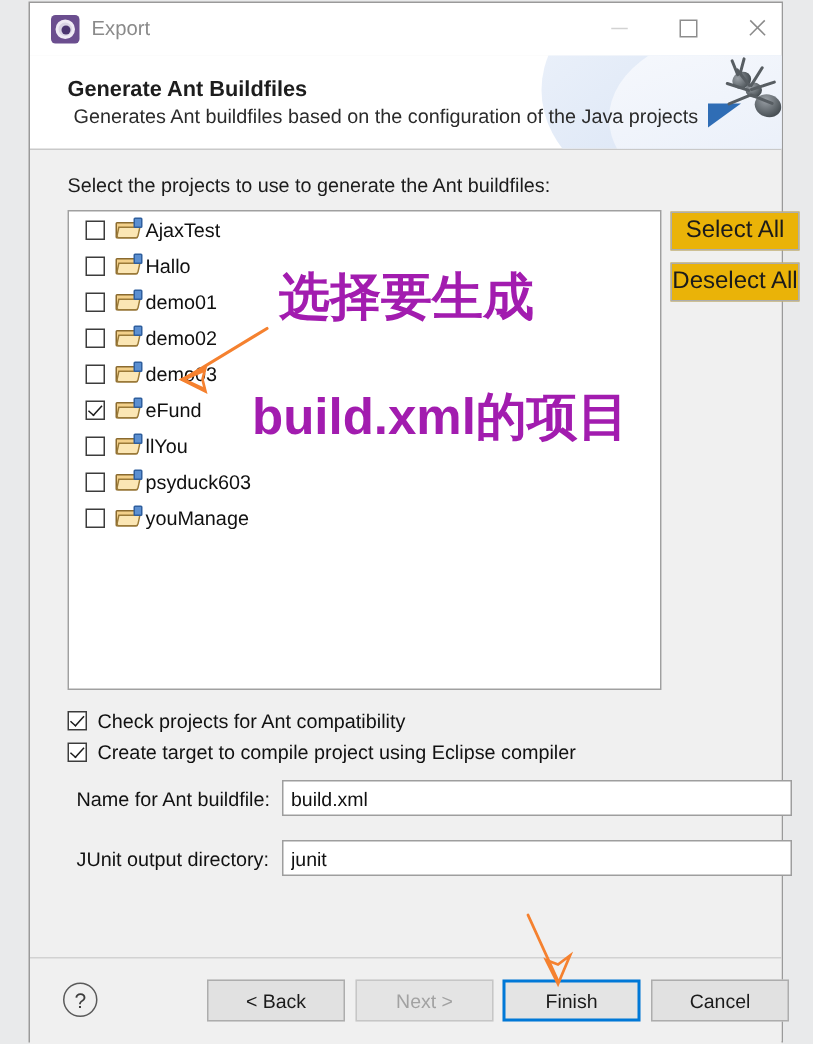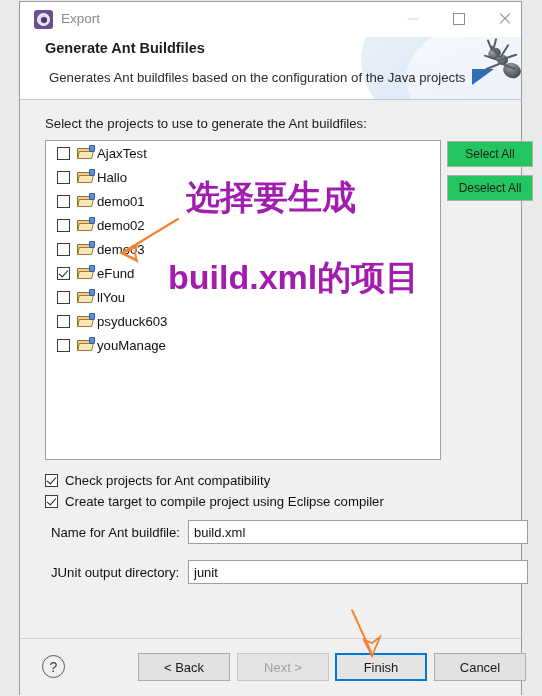--- a/index.html
+++ b/index.html
@@ -53,21 +53,21 @@
   }
   .banner-swoosh{
     position:absolute;right:-30px;top:-52px;width:190px;height:150px;border-radius:50%;
     background:linear-gradient(140deg,#eef3fb 0%,#dde7f6 60%,#eaf0fa 100%);
   }
   .banner-swoosh2{
     position:absolute;right:-70px;top:-18px;width:185px;height:120px;border-radius:50%;
     background:linear-gradient(160deg,#f7f9fd 0%,#e5ecf8 100%);
   }
   .banner h1{
-    position:absolute;left:25px;top:3px;margin:0;font-size:14.5px;font-weight:bold;color:#1d1d1d;
+    position:absolute;left:25px;top:15px;margin:0;font-size:14.5px;font-weight:bold;color:#1d1d1d;
   }
   .banner p{
     position:absolute;left:29px;top:33px;margin:0;font-size:13.2px;color:#2b2b2b;
   }
 
   
   .ant{position:absolute;left:452px;top:4px;width:72px;height:58px;}
   .ant .seg{position:absolute;border-radius:50%;background:radial-gradient(circle at 35% 30%,#9aa0a6,#4c5358 70%,#32373b 100%);}
   .ant .head{left:16px;top:7px;width:13px;height:11px;transform:rotate(-25deg);}
   .ant .thorax{left:25px;top:14px;width:11px;height:10px;}
@@ -105,22 +105,22 @@
     background:#fbe6b4;border:1px solid #9b7a38;box-sizing:border-box;
     transform:skewX(-12deg);border-radius:0 0 2px 2px;
   }
   .folder .badge{
     position:absolute;right:-1px;top:-2px;width:6px;height:7px;background:#5b8fd1;
     border:1px solid #2f5f9e;box-sizing:border-box;border-radius:1px;
   }
   .row .lbl{margin-left:3px;font-size:13.2px;color:#101010;}
 
   .sidebtn{
-    position:absolute;width:86px;height:26px;background:#22c55e;border:1px solid #adadad;
-    box-sizing:border-box;font-size:12px;color:#1b1b1b;
+    position:absolute;width:86px;height:26px;background:#eab308;border:1px solid #adadad;
+    box-sizing:border-box;font-size:16px;color:#1b1b1b;
     display:flex;align-items:center;justify-content:center;cursor:default;
   }
   .sidebtn.select-all{left:427px;top:41px;}
   .sidebtn.deselect-all{left:427px;top:75px;}
 
   .optrow{position:absolute;left:25px;display:flex;align-items:center;}
   .optrow .cb{width:13px;height:13px;}
   .optrow .olbl{margin-left:7px;font-size:13.2px;color:#111;}
   .opt1{top:373px;}
   .opt2{top:394px;text-align:right;}

